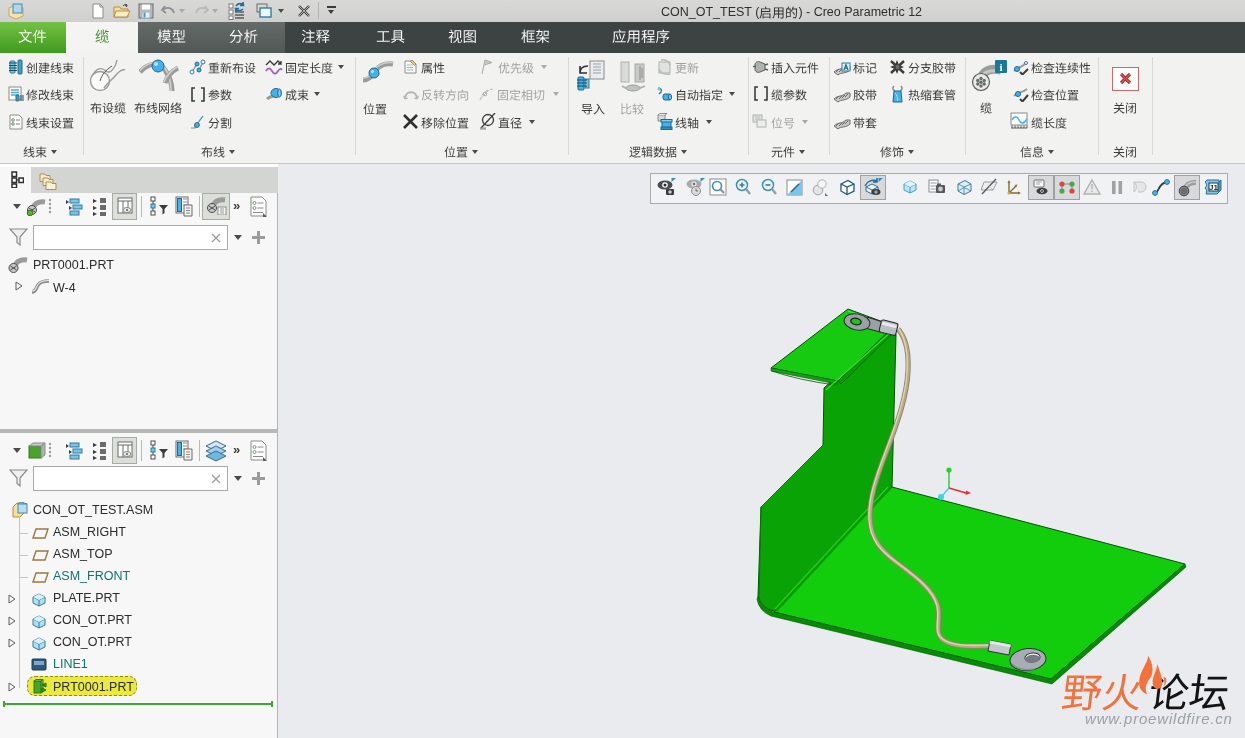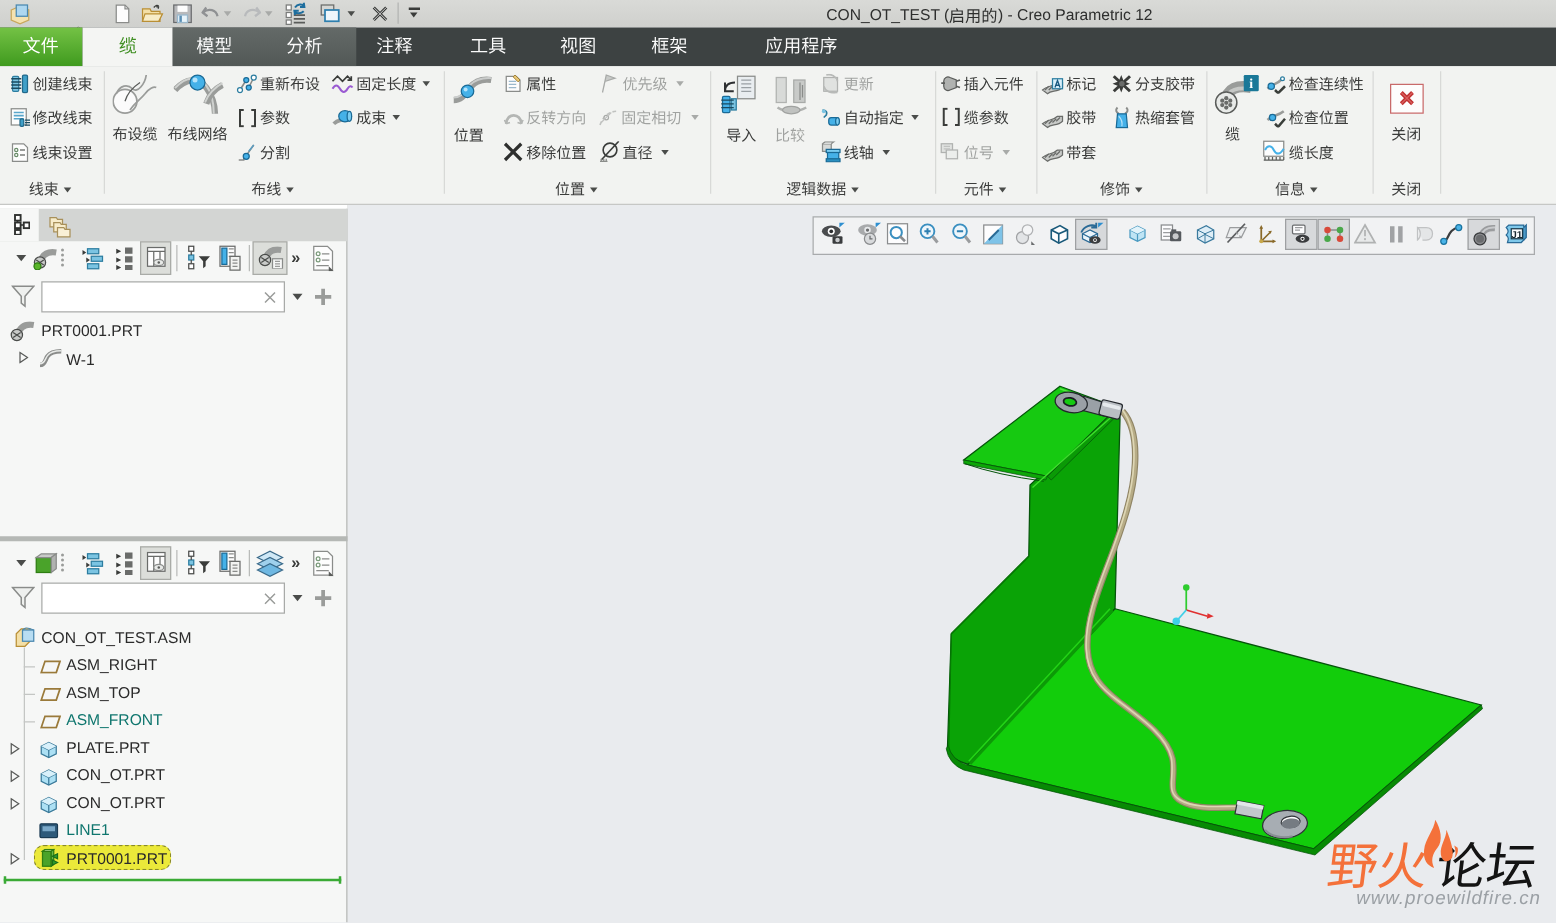--- a/index.html
+++ b/index.html
@@ -746,21 +746,21 @@
   </svg>
 <span class="abs" style="left:33px;top:258px;font-size:12.5px;color:#2b2b2b">PRT0001.PRT</span>
 <path class="abs">
 <svg class="abs" style="left:15px;top:281px" width="8" height="10" viewBox="0 0 8 10">
       <path d="M1 1 L7 5 L1 9 Z" fill="none" stroke="#5a5c5a"></path>
     </svg>
 <svg class="abs" style="left:31px;top:279px" width="19" height="15" viewBox="0 0 19 15">
 <path d="M1 13 C5 13 5 9 7 6 C9 3 13 2 18 2" fill="none" stroke="#8a8c8a" stroke-width="3.6"></path>
 <path d="M1 12 C5 12 5 8 7 5.5 C9 2.5 13 1.5 18 1.5" fill="none" stroke="#e8eae8" stroke-width="1.2"></path>
     </svg>
-<span class="abs" style="left:53px;top:281px;font-size:12.5px;color:#2b2b2b">W-1</span>
+<span class="abs" style="left:53px;top:281px;font-size:12.5px;color:#2b2b2b">W-4</span>
     <div class="abs" style="left:0;top:429px;width:278px;height:4px;background:#b5b8b5"></div>
     <div class="abs" style="left:0;top:437px;width:278px;height:28px">
       <span class="abs dn" style="left:13px;top:11px;border-top-width:5px;border-left-width:4.5px;border-right-width:4.5px"></span>
       <svg class="abs" style="left:27px;top:5px" width="19" height="18" viewBox="0 0 19 18">
 <rect x="2" y="4" width="12" height="12" fill="#4aa32a" stroke="#2e7e12"></rect>
 <path d="M2 4 L6 1 L18 1 L14 4 Z" fill="#c8cac8" stroke="#8a8c8a"></path>
         <path d="M14 4 L18 1 L18 13 L14 16 Z" fill="#b0b2b0" stroke="#8a8c8a"></path>
       </svg>
       <svg class="abs" style="left:48px;top:5px" width="4" height="18" viewBox="0 0 4 18">
         <g fill="#9a9c9a">

